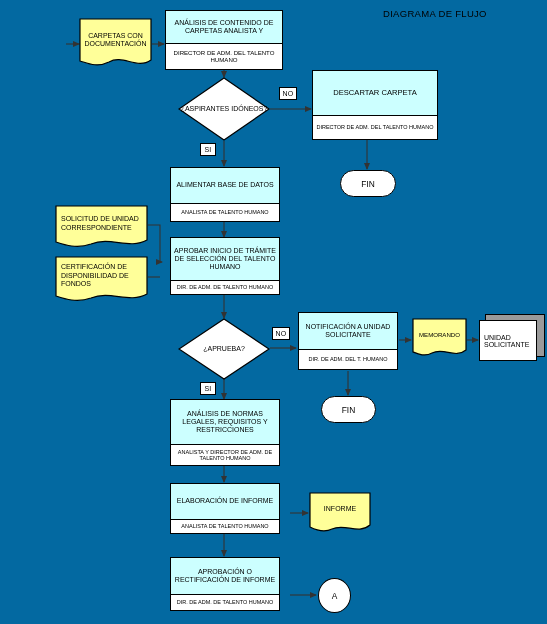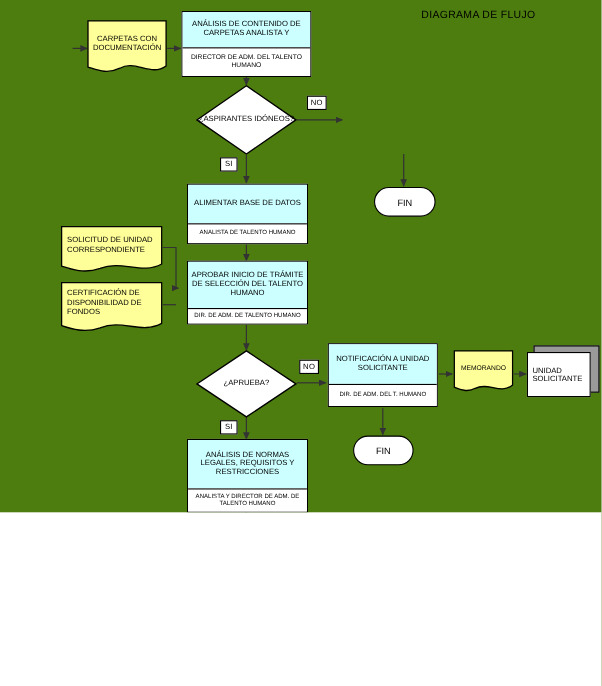--- a/index.html
+++ b/index.html
@@ -1,17 +1,17 @@
 <!DOCTYPE html>
 <html><head>
 <meta charset="utf-8">
 <style>
   html,body{margin:0;padding:0;background:#ffffff;}
   body{font-family:"Liberation Sans",sans-serif;}
-  #canvas{position:relative;width:547px;height:466px;background:#4d7c0f;overflow:hidden;}
+  #canvas{position:relative;width:547px;height:624px;background:#0369a1;overflow:hidden;}
 
   
   .node{position:absolute;box-sizing:border-box;}
 
   
   .proc{border:1.2px solid #000;background:#fff;display:flex;flex-direction:column;}
   .proc .head{background:#CCFFFF;flex:1 1 auto;display:flex;align-items:center;
               justify-content:center;text-align:center;padding:1px 2px;}
   .proc .role{border-top:1.2px solid #000;display:flex;align-items:center;
               justify-content:center;text-align:center;padding:1px 2px;background:#fff;}
@@ -144,20 +144,28 @@
   <div class="dia" style="left:178px;top:77px;width:92px;height:64px;">
     <svg width="92" height="64" viewBox="0 0 92 64">
       <path d="M46,1 L91,32 L46,63 L1,32 Z" fill="#fff" stroke="#000" stroke-width="1.2"></path>
     </svg>
     <div class="txt t8">¿ASPIRANTES IDÓNEOS?</div>
   </div>
 
   <div class="brlab" style="position:absolute;left:279px;top:87px;width:16px;height:11px;">NO</div>
   <div class="brlab" style="position:absolute;left:200px;top:143px;width:14px;height:11px;">SI</div>
 
+  <div class="node proc" style="left:312px;top:70px;width:126px;height:70px;">
+    <div class="head" style="flex:0 0 42px;">
+      <span class="t9">DESCARTAR CARPETA</span>
+    </div>
+    <div class="role" style="flex:1 1 auto;">
+      <span class="t6">DIRECTOR DE ADM. DEL TALENTO HUMANO</span>
+    </div>
+  </div>
 
   <div class="node term t10" style="left:340px;top:170px;width:56px;height:27px;">FIN</div>
 
   <div class="node proc" style="left:170px;top:167px;width:110px;height:55px;">
     <div class="head" style="flex:0 0 33px;">
       <span class="t8">ALIMENTAR BASE DE DATOS</span>
     </div>
     <div class="role" style="flex:1 1 auto;">
       <span class="t6">ANALISTA DE TALENTO HUMANO</span>
     </div>

